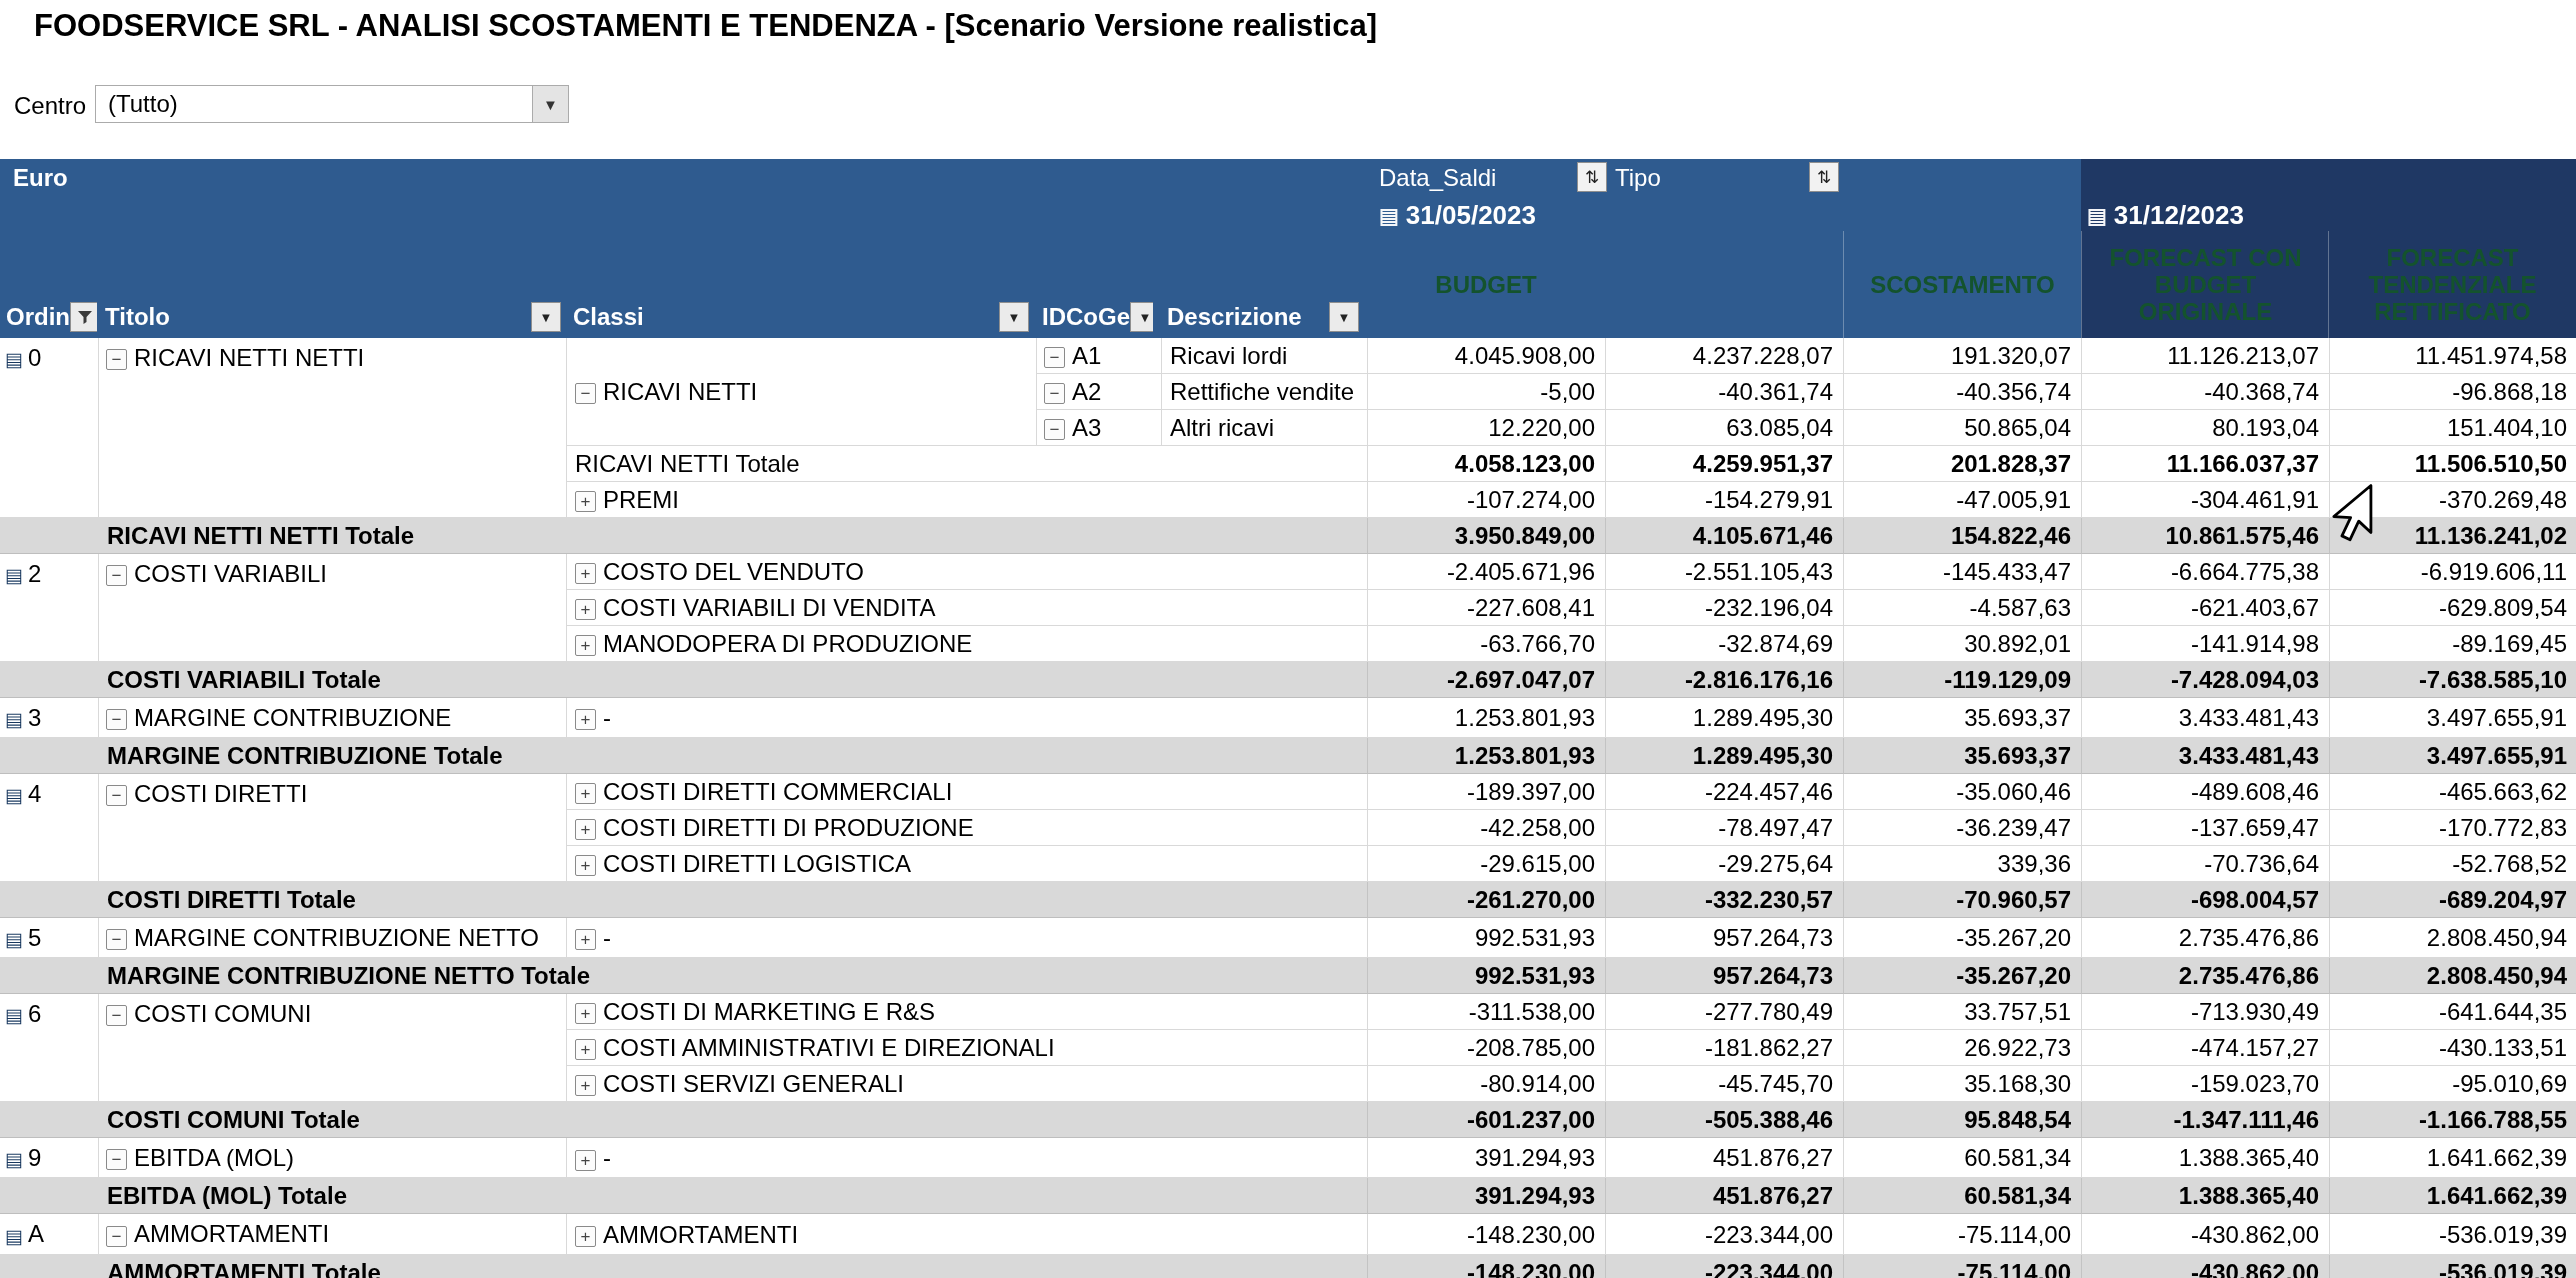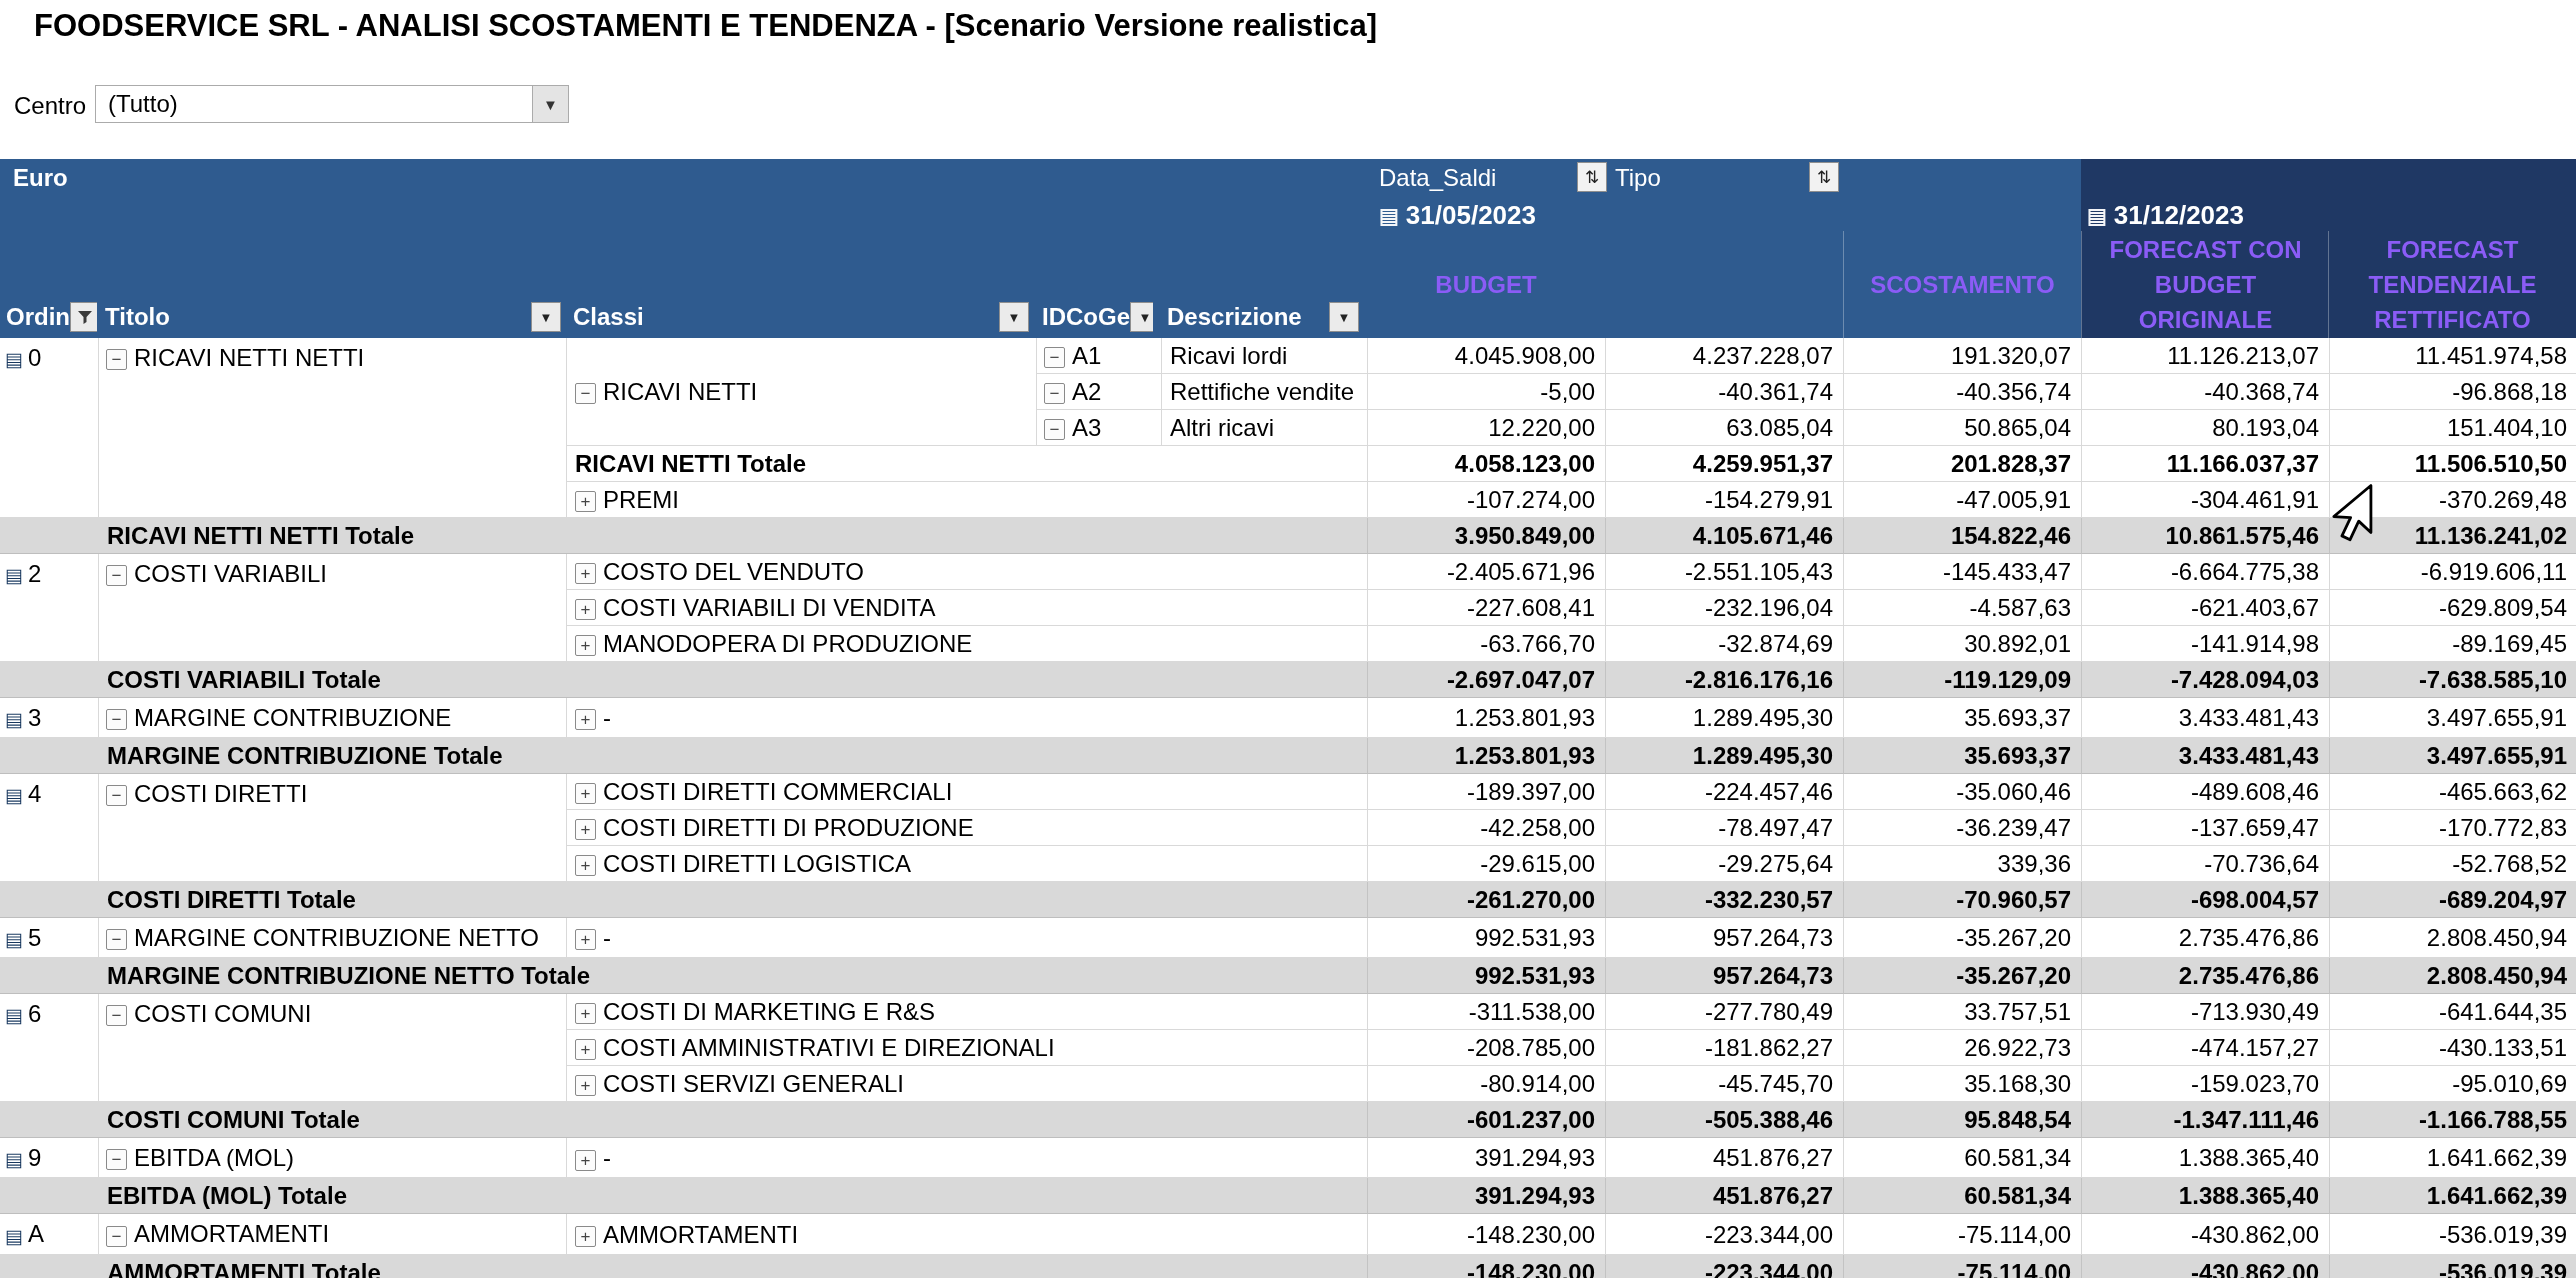--- a/index.html
+++ b/index.html
@@ -24,21 +24,21 @@
 
   .euro-label { position:absolute; left:13px; top:5px; color:#fff; font-weight:bold; font-size:24px; }
   .fld { position:absolute; top:5px; color:#fff; font-size:24px; }
   .fbtn { position:absolute; top:3px; width:30px; height:30px; background:#F2F2F2; border:1px solid #8F8F8F;
     font-size:17px; line-height:1; color:#222; display:flex; align-items:center; justify-content:center; cursor:default; }
 
   .period { position:absolute; top:41px; color:#fff; font-weight:bold; font-size:26px; display:flex; align-items:center; }
   .sheet-ico { font-size:21px; margin-right:7px; opacity:.95; }
 
   .vh { position:absolute; top:72px; height:107px; display:flex; align-items:center; justify-content:center;
-    text-align:center; color:#8b5cf6; font-weight:bold; font-size:24px; line-height:35px;
+    text-align:center; color:#14532d; font-weight:bold; font-size:24px; line-height:27px;
     border-left:1px solid rgba(255,255,255,.30); padding:0 6px; }
   .vh.first { border-left:none; }
 
   .rh { position:absolute; bottom:5px; height:32px; display:flex; align-items:center;
     justify-content:space-between; overflow:hidden; white-space:nowrap; }
   .rh-label { color:#fff; font-weight:bold; font-size:24px; }
   .hbtn { flex:0 0 auto; width:30px; height:30px; background:#EBEBEB; border:1px solid #8F8F8F;
     font-size:13px; color:#222; display:flex; align-items:center; justify-content:center; cursor:default; }
 
   
@@ -48,21 +48,21 @@
     overflow:hidden; white-space:nowrap; background:#fff; }
   td.ordin { background:#8CACD6; border-right-color:#7C9CC6; border-bottom-color:#7C9CC6;
     vertical-align:top; padding:2px 2px 0 5px; line-height:32px; }
   td.titolo { background:#DBE5F1; border-right-color:#C7D7EA; border-bottom-color:#C7D7EA;
     vertical-align:top; padding:2px 8px 0 7px; line-height:32px; }
   td.classi { padding-left:8px; }
   td.idcoge { background:#CFDEEF; border-right-color:#BCCEE4; border-bottom-color:#BCCEE4; padding-left:7px; }
   td.desc { padding-left:8px; }
   td.num { text-align:right; padding-right:10px; }
   td.rs { background:#EFEFEF; }
-  td.st-label { font-weight:bold; padding-left:8px; }
+  td.st-label { font-weight:normal; padding-left:8px; }
   tr.r-subtotal td.num { font-weight:bold; }
   tr.r-grouptotal td { background:#D9D9D9; font-weight:bold; border-right-color:#C3C3C3; border-bottom-color:#BEBEBE; }
   td.gt-label { padding-left:107px; }
 
   .pm { display:inline-block; width:21px; height:21px; border:1px solid #8a8a8a; background:#FCFCFC;
     border-radius:2px; line-height:19px; text-align:center; font-size:17px; color:#444;
     margin-right:7px; vertical-align:middle; cursor:default; }
   .oi { display:inline-block; font-size:19px; color:#17375E; margin-right:5px; vertical-align:middle; }
 
   .funnel { width:16px; height:16px; }

